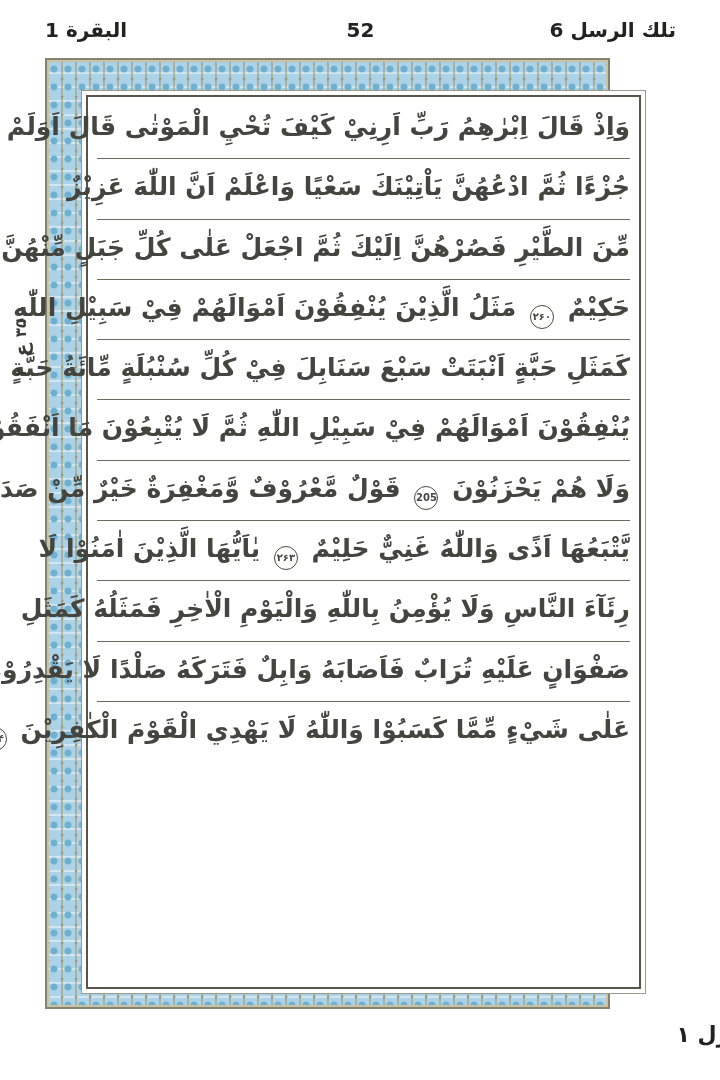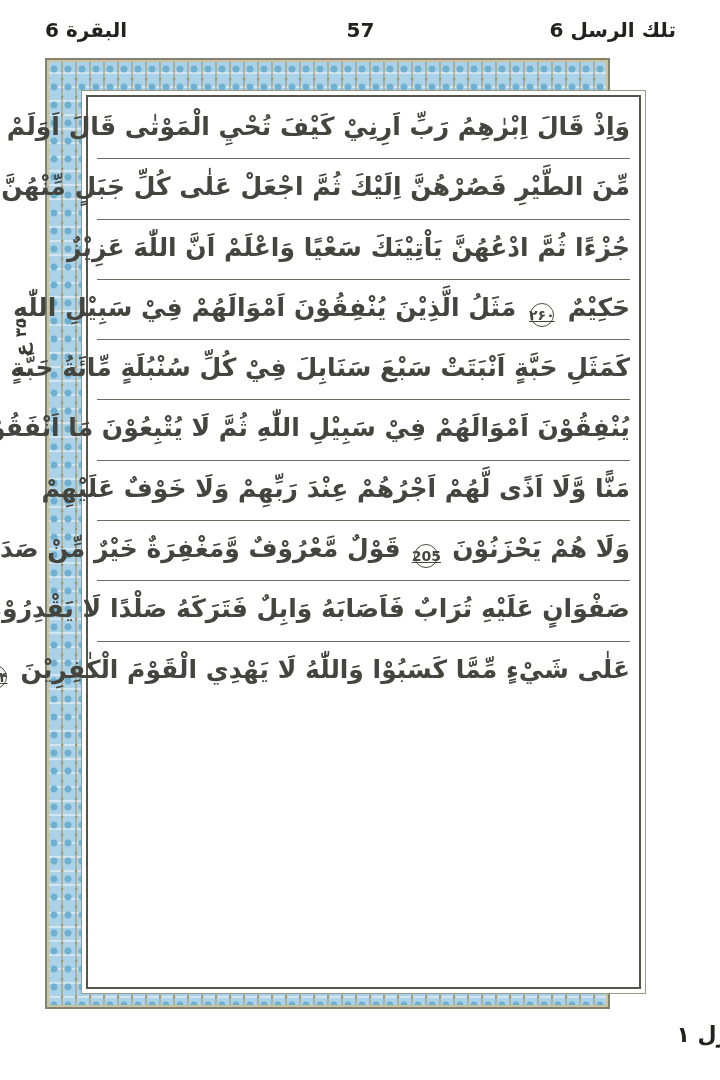--- a/index.html
+++ b/index.html
@@ -41,58 +41,59 @@
     height:59.3px;line-height:56px;
     text-align:justify;text-align-last:justify;-moz-text-align-last:justify;
     font-weight:bold;font-size:25px;color:#454540;
     border-bottom:1.5px solid #6b6b5e;
     overflow:visible;white-space:nowrap;
   }
   .qline:last-child{border-bottom:none;}
   .ayah-badge{
     display:inline-flex;align-items:center;justify-content:center;
     width:22px;height:22px;border:1.6px solid #4a4a42;border-radius:50%;
-    font-size:14px;line-height:1;color:#454540;vertical-align:-4px;margin:16px 5px;
-    letter-spacing:0;white-space:nowrap;font-weight:bold;text-decoration:underline;
+    font-size:10px;line-height:1;color:#454540;vertical-align:-4px;margin:16px 5px;
+    letter-spacing:0;white-space:nowrap;font-weight:bold;
   }
   
   .ruku-marker{
     position:absolute;left:6px;top:318px;width:30px;
     display:flex;flex-direction:column;align-items:center;gap:2px;
     font-weight:bold;color:#3a3a34;
   }
   .ruku-marker span{display:block;transform:rotate(-90deg);font-size:15px;line-height:20px;}
   .ruku-marker .ain{font-size:19px;}
   
   .page-footer{
     position:absolute;left:0;top:1022px;width:720px;text-align:right;
     direction:rtl;font-weight:bold;font-size:22px;color:#22221e;padding-left:33px;
   }
 </style>
 </head>
 <body>
 
 <div class="page-header">
   <span>تلك الرسل 6</span>
-  <span class="center-num">57</span>
-  <span>البقرة 6</span>
+  <span class="center-num">52</span>
+  <span>البقرة 1</span>
 </div>
 
 <div class="frame">
 
   <div class="text-area">
     <div>
         <div class="qline"><span>وَاِذْ قَالَ اِبْرٰهِمُ رَبِّ اَرِنِيْ كَيْفَ تُحْيِ الْمَوْتٰى قَالَ اَوَلَمْ</span> </div>
+        <div class="qline"><span>جُزْءًا ثُمَّ ادْعُهُنَّ يَاْتِيْنَكَ سَعْيًا وَاعْلَمْ اَنَّ اللّٰهَ عَزِيْزٌ</span> </div>
         <div class="qline"><span>مِّنَ الطَّيْرِ فَصُرْهُنَّ اِلَيْكَ ثُمَّ اجْعَلْ عَلٰى كُلِّ جَبَلٍ مِّنْهُنَّ</span> </div>
-        <div class="qline"><span>جُزْءًا ثُمَّ ادْعُهُنَّ يَاْتِيْنَكَ سَعْيًا وَاعْلَمْ اَنَّ اللّٰهَ عَزِيْزٌ</span> </div>
         <div class="qline"><span>حَكِيْمٌ</span> <span class="ayah-badge">۲۶۰</span> <span>مَثَلُ الَّذِيْنَ يُنْفِقُوْنَ اَمْوَالَهُمْ فِيْ سَبِيْلِ اللّٰهِ</span> </div>
         <div class="qline"><span>كَمَثَلِ حَبَّةٍ اَنْبَتَتْ سَبْعَ سَنَابِلَ فِيْ كُلِّ سُنْبُلَةٍ مِّائَةُ حَبَّةٍ</span> </div>
         <div class="qline"><span>يُنْفِقُوْنَ اَمْوَالَهُمْ فِيْ سَبِيْلِ اللّٰهِ ثُمَّ لَا يُتْبِعُوْنَ مَا اَنْفَقُوْا</span> </div>
-        <div class="qline"><span>مَنًّا وَّلَا اَذًى لَّهُمْ اَجْرُهُمْ عِنْدَ رَبِّهِمْ وَلَا خَوْفٌ عَلَيْهِمْ</span> </div>
         <div class="qline"><span>وَلَا هُمْ يَحْزَنُوْنَ</span> <span class="ayah-badge">205</span> <span>قَوْلٌ مَّعْرُوْفٌ وَّمَغْفِرَةٌ خَيْرٌ مِّنْ صَدَقَةٍ</span> </div>
+        <div class="qline"><span>يَّتْبَعُهَا اَذًى وَاللّٰهُ غَنِيٌّ حَلِيْمٌ</span> <span class="ayah-badge">۲۶۳</span> <span>يٰاَيُّهَا الَّذِيْنَ اٰمَنُوْا لَا</span> </div>
+        <div class="qline"><span>رِئَآءَ النَّاسِ وَلَا يُؤْمِنُ بِاللّٰهِ وَالْيَوْمِ الْاٰخِرِ فَمَثَلُهُ كَمَثَلِ</span> </div>
         <div class="qline"><span>صَفْوَانٍ عَلَيْهِ تُرَابٌ فَاَصَابَهُ وَابِلٌ فَتَرَكَهُ صَلْدًا لَا يَقْدِرُوْنَ</span> </div>
         <div class="qline"><span>عَلٰى شَيْءٍ مِّمَّا كَسَبُوْا وَاللّٰهُ لَا يَهْدِي الْقَوْمَ الْكٰفِرِيْنَ</span> <span class="ayah-badge">۲۶۴</span> </div>
       </div>
   </div>
 </div>
 
 <div class="ruku-marker">
   <span>۳۵</span>
   <span class="ain">ع</span>
   <span>۳</span>

